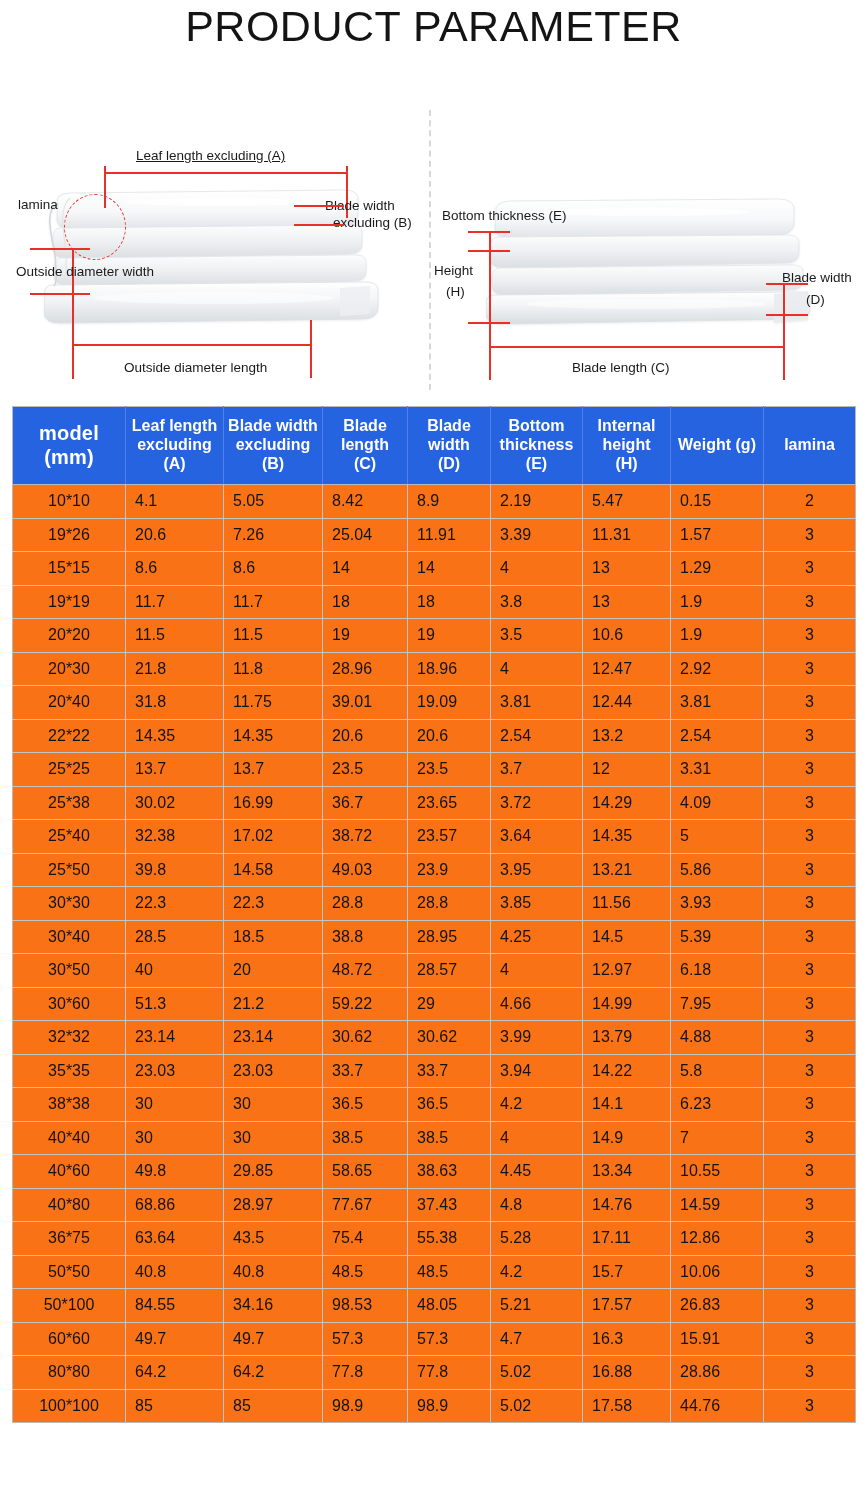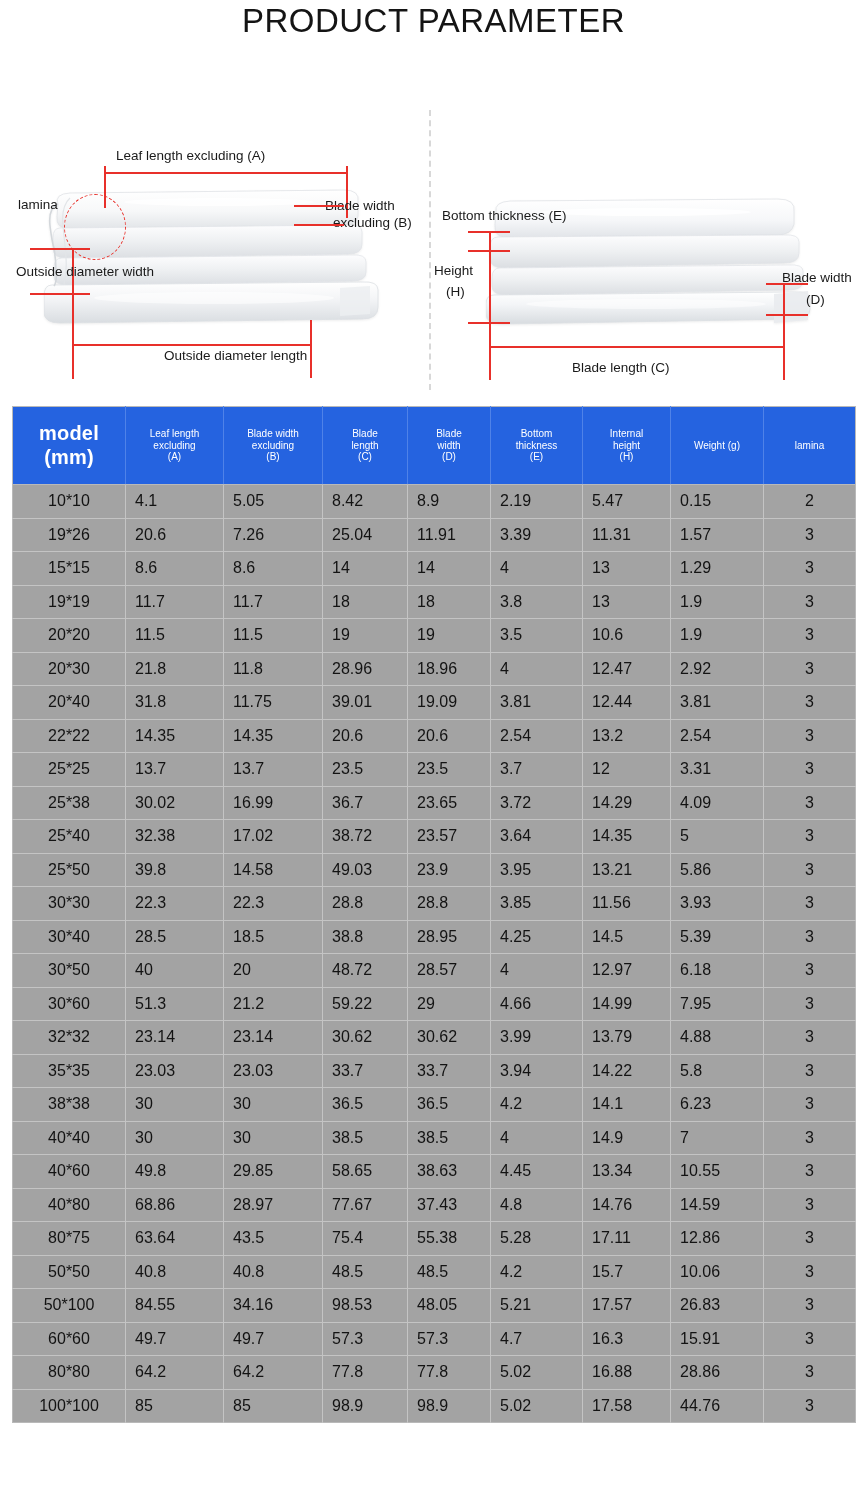--- a/index.html
+++ b/index.html
@@ -21,21 +21,21 @@
   .title-bar {
     width: 100%;
     height: 48px;
     display: flex;
     align-items: flex-start;
     justify-content: center;
     padding-top: 2px;
     box-sizing: border-box;
   }
   .title-bar .title-text {
-    font-size: 33px;
+    font-size: 43px;
     letter-spacing: 0.5px;
     font-weight: 400;
     color: #141414;
     font-family: "Liberation Sans", "DejaVu Sans", sans-serif;
     white-space: nowrap;
   }
 
   
   .diagram-area {
     position: relative;
@@ -92,27 +92,27 @@
     position: absolute;
     left: 12px;
     top: 406px;
     width: 843px;
   }
   table.spec {
     border-collapse: collapse;
     width: 843px;
     table-layout: fixed;
     border: 1px solid #b9b9b9;
-    background: #a3a3a3;
+    background: #f97316;
   }
   table.spec thead th {
     background: #2563e0;
     color: #ffffff;
-    font-weight: normal;
-    font-size: 10px;
+    font-weight: bold;
+    font-size: 16px;
     line-height: 1.18;
     padding: 7px 3px;
     border-right: 1px solid #4f82e8;
     border-bottom: 1px solid #b9b9b9;
     vertical-align: middle;
     text-align: center;
     height: 78px;
     box-sizing: border-box;
   }
   table.spec thead th:last-child { border-right: none; }
@@ -202,41 +202,41 @@
 
       <path d="M14,18 Q4,22 6,40 Q8,56 10,62 Q12,74 12,86 Q13,96 10,100" fill="none" stroke="#d3d7db" stroke-width="1.6"></path>
       <path d="M26,12 Q17,20 19,40 Q21,58 22,72 Q23,86 20,98" fill="none" stroke="#e2e5e8" stroke-width="1.2"></path>
 
       <ellipse cx="175" cy="16" rx="95" ry="4" fill="#ffffff" opacity="0.8"></ellipse>
       <ellipse cx="170" cy="112" rx="120" ry="6" fill="#ffffff" opacity="0.55"></ellipse>
     </svg>
 
     <div class="dashcircle" style="left:64px; top:146px; width:60px; height:64px;"></div>
 
-    <div class="lbl" style="left:116px; top:100px;">Leaf length excluding (A)</div>
+    <div class="lbl" style="left:136px; top:100px;text-decoration:underline;">Leaf length excluding (A)</div>
     <div class="rline h" style="left:104px; top:124px; width:243px;"></div>
     <div class="rline v" style="left:104px; top:118px; height:42px;"></div>
     <div class="rline v" style="left:346px; top:118px; height:52px;"></div>
 
     <div class="lbl" style="left:18px; top:149px;">lamina</div>
 
     <div class="lbl" style="left:325px; top:150px;">Blade width</div>
     <div class="lbl" style="left:333px; top:167px;">excluding (B)</div>
     <div class="rline h" style="left:294px; top:157px; width:50px;"></div>
     <div class="rline h" style="left:294px; top:176px; width:50px;"></div>
 
     <div class="rline h" style="left:30px; top:200px; width:60px;"></div>
     <div class="rline h" style="left:30px; top:245px; width:60px;"></div>
     <div class="rline v" style="left:72px; top:200px; height:46px;"></div>
     <div class="lbl" style="left:0px; top:216px;padding-left:16px;">Outside diameter width</div>
 
     <div class="rline h" style="left:72px; top:296px; width:240px;"></div>
     <div class="rline v" style="left:72px; top:245px; height:86px;"></div>
     <div class="rline v" style="left:310px; top:272px; height:58px;"></div>
-    <div class="lbl" style="left:124px; top:300px;margin-left:40px;">Outside diameter length</div>
+    <div class="lbl" style="left:124px; top:312px;">Outside diameter length</div>
   </div>
 
   <div class="diagram right">
 
     <svg class="plug" style="left:56px; top:150px;" width="340" height="130" viewBox="0 0 340 130">
       <defs>
         <linearGradient id="rTop" x1="0" y1="0" x2="0" y2="1">
           <stop offset="0%" stop-color="#ffffff"></stop>
           <stop offset="55%" stop-color="#f6f7f9"></stop>
           <stop offset="100%" stop-color="#e2e5e9"></stop>
@@ -582,21 +582,21 @@
           <td class="c-val">68.86</td>
           <td class="c-val">28.97</td>
           <td class="c-val">77.67</td>
           <td class="c-val">37.43</td>
           <td class="c-val">4.8</td>
           <td class="c-val">14.76</td>
           <td class="c-val">14.59</td>
           <td class="c-lamina">3</td>
         </tr>
         <tr>
-          <td class="c-model">80*75</td>
+          <td class="c-model">36*75</td>
           <td class="c-val">63.64</td>
           <td class="c-val">43.5</td>
           <td class="c-val">75.4</td>
           <td class="c-val">55.38</td>
           <td class="c-val">5.28</td>
           <td class="c-val">17.11</td>
           <td class="c-val">12.86</td>
           <td class="c-lamina">3</td>
         </tr>
         <tr>

